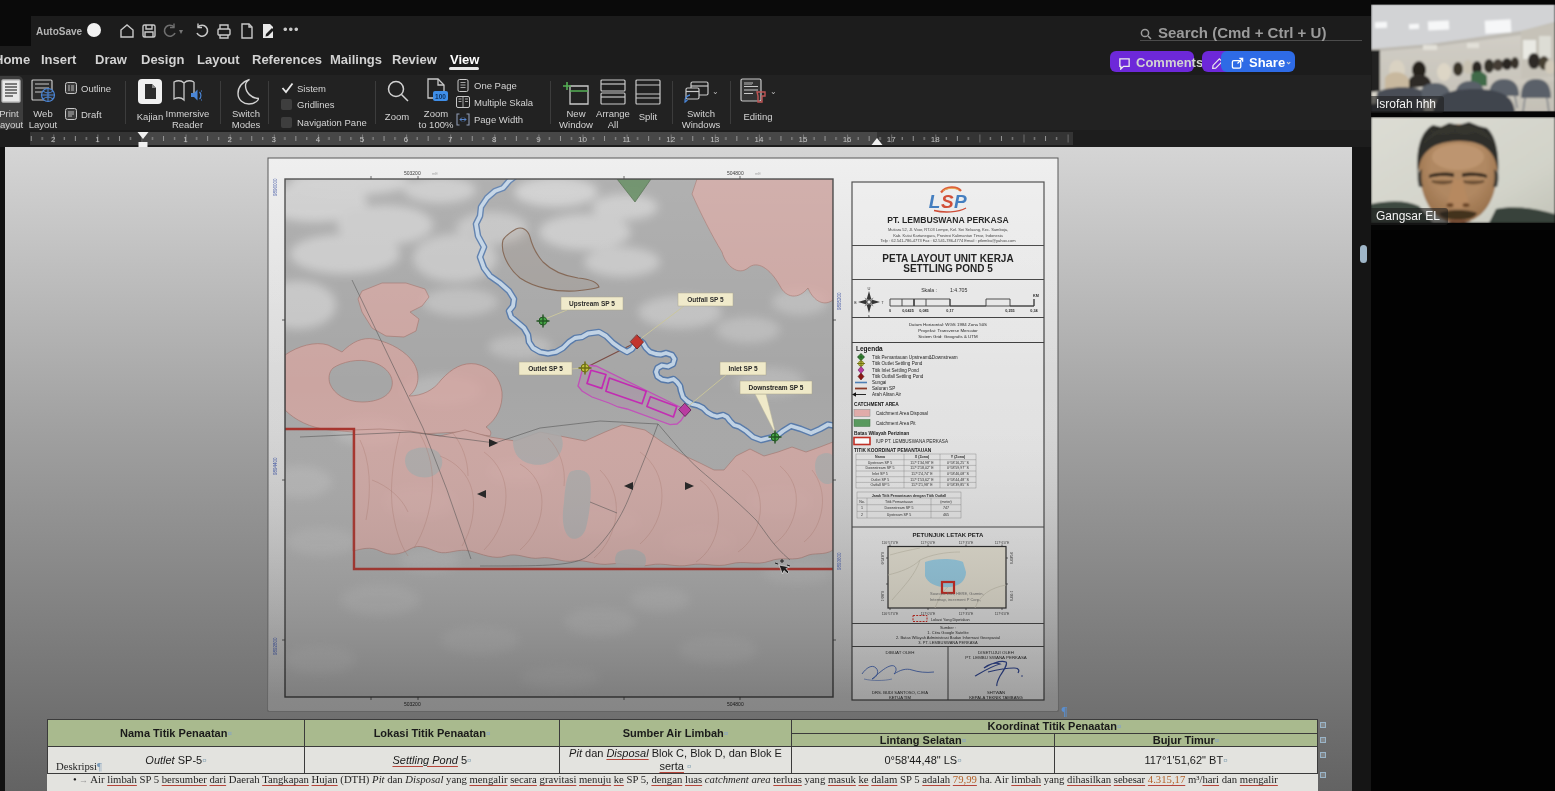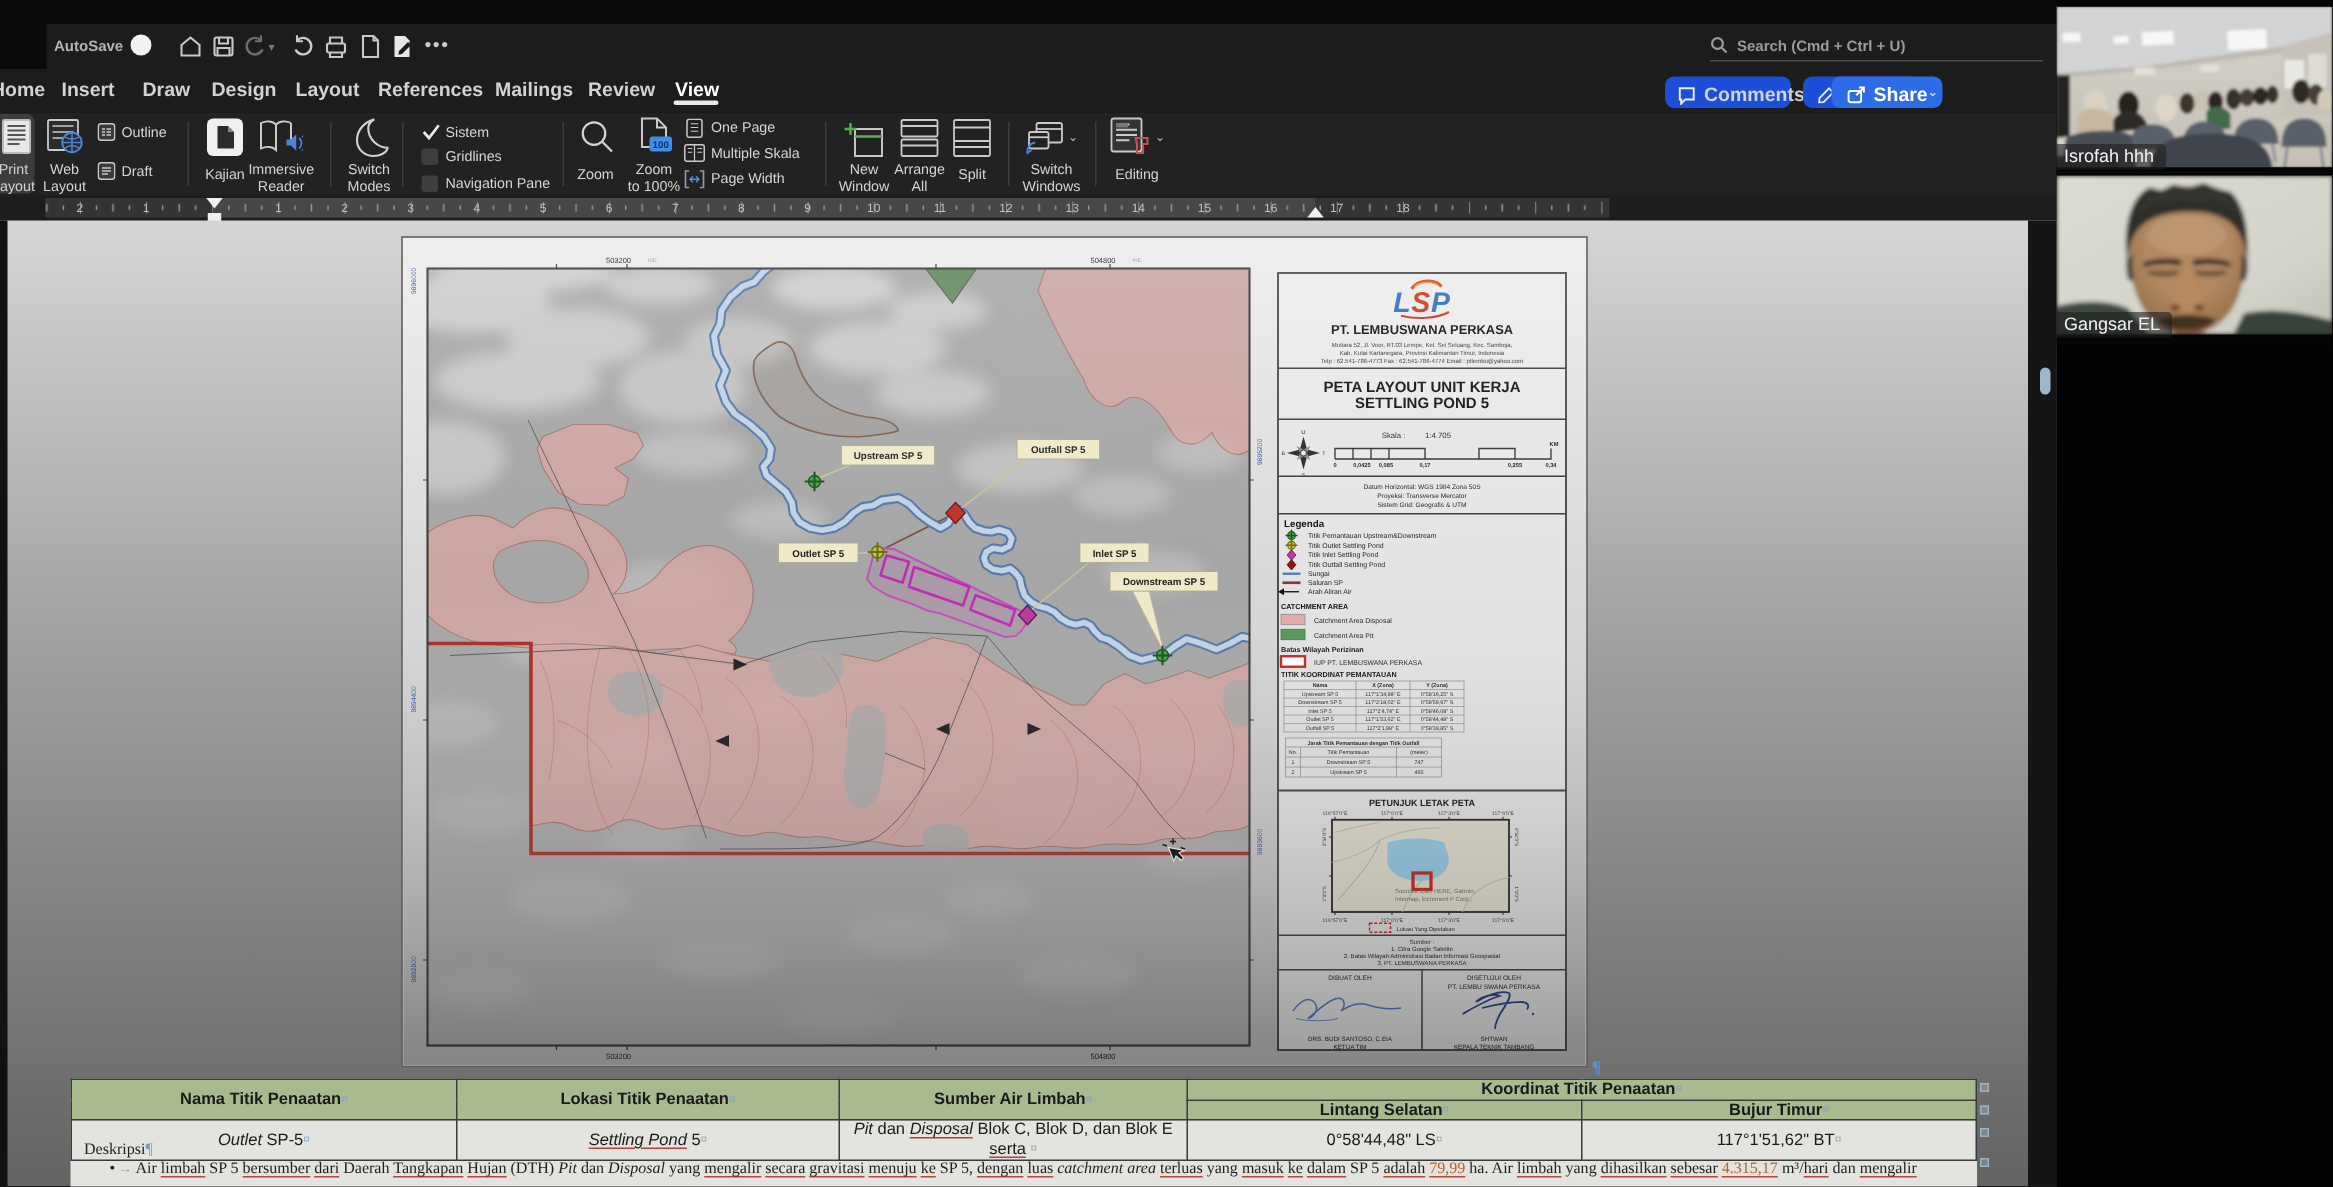--- a/index.html
+++ b/index.html
@@ -6,27 +6,27 @@
 html,body { width:1555px; height:791px; background:#000; overflow:hidden; font-family:"Liberation Sans", sans-serif; }
 #stage { position:relative; width:1555px; height:791px; background:#000; }
 #app { position:absolute; left:0; top:0; width:1371px; height:791px; background:#0a0a0a; }
 
 #titlebar { position:absolute; left:0; top:16px; width:1371px; height:30px; background:#1c1c1c;margin-left:31px; }
 #titlebar .as { position:absolute; left:5px; top:10px; color:#b4b4b4; font-size:10px; font-weight:bold; }
 #titlebar .dot { position:absolute; left:56px; top:7px; width:14px; height:14px; border-radius:50%; background:#f2f2f2; }
 .tico { position:absolute; top:6px; width:18px; height:18px; color:#c8c8c8; }
 #doctitle { position:absolute; left:514px; top:10px; color:#c6c6c6; font-size:10.8px; font-weight:bold; white-space:nowrap; }
 #doctitle .dim { color:#9a9a9a; font-weight:normal; }
-#searchbar { position:absolute; left:1109px; top:8px; width:222px; height:17px; border-bottom:1px solid #4b4b4b; color:#9b9b9b; font-size:10px; font-weight:bold; }
+#searchbar { position:absolute; left:1109px; top:8px; width:222px; height:17px; border-bottom:1px solid #4b4b4b; color:#9b9b9b; font-size:15px; font-weight:bold; }
 
 #tabs { position:absolute; left:0; top:46px; width:1371px; height:29px; background:#1c1c1c; }
 #tabs span { position:absolute; top:6px; color:#d2d2d2; font-size:13px; font-weight:bold; white-space:nowrap; }
 #tabs .active { color:#fff; }
 #tabs .underline { position:absolute; left:449px; top:21px; width:30px; height:2.5px; background:#e8e8e8; border-radius:2px; }
-.pill { position:absolute; border-radius:6px; background:#1d4ed8; color:#ececec; font-size:11px; font-weight:bold; }
+.pill { position:absolute; border-radius:6px; background:#6d28d9; color:#ececec; font-size:11px; font-weight:bold; }
 
 #ribbon { position:absolute; left:0; top:75px; width:1371px; height:55px; background:#222222; }
 #ribbon .lbl { position:absolute; color:#d4d4d4; font-size:9.5px; text-align:center; line-height:10.5px; white-space:nowrap; }
 #ribbon .sep { position:absolute; top:6px; width:1px; height:43px; background:#3c3c3c; }
 #ribbon .activebg { position:absolute; left:-6px; top:1px; width:29px; height:53px; background:#3d3d3d; border-radius:5px; }
 
 #ruler { position:absolute; left:0; top:130px; width:1371px; height:17px; background:#1d1d1d; }
 
 #workspace { position:absolute; left:0; top:147px; width:1371px; height:644px; background:linear-gradient(#d5d5d5, #9f9f9f 45%, #636363); }
 #workspace .leftedge { position:absolute; left:0; top:0; width:5px; height:644px; background:#111; }

